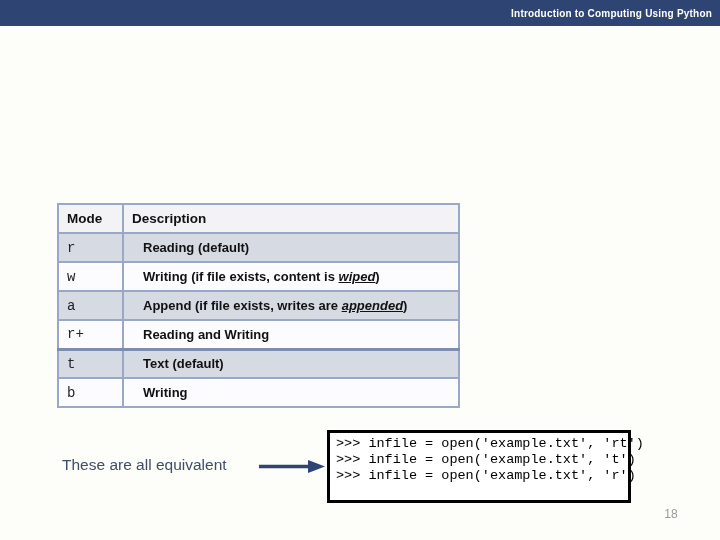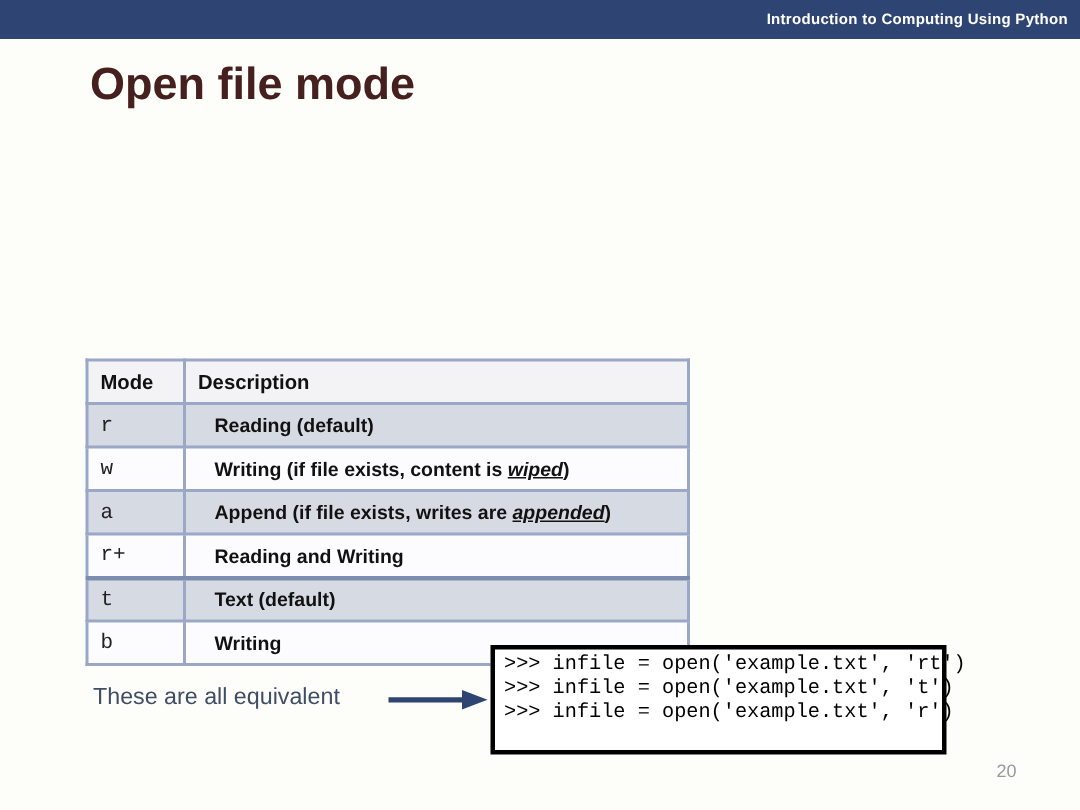--- a/index.html
+++ b/index.html
@@ -36,21 +36,20 @@
     position: absolute; left: 62px; top: 147px;
     font-size: 15.5px; color: #3f4d66;
   }
 
   table.mode-table {
     position: absolute; left: 57px; top: 203px;
     width: 401px;
     border-collapse: collapse;
     table-layout: fixed;
     background: #fcfcfe;
-    margin-top: 36px;
   }
   .mode-table col.c-mode { width: 65px; }
   .mode-table col.c-desc { width: 336px; }
   .mode-table th, .mode-table td {
     border: 2px solid #9aa7c7;
     height: 29px;
     vertical-align: middle;
     text-align: left;
   }
   .mode-table th {
@@ -101,21 +100,20 @@
 </style>
 </head>
 <body>
 
 <div class="slide">
 
   <div class="banner">
     <span class="banner-text">Introduction to Computing Using Python</span>
   </div>
 
-  <h1 class="slide-title">Open file mode</h1>
 
 
   <table class="mode-table">
     <colgroup>
         <col class="c-mode">
         <col class="c-desc">
       </colgroup>
     <thead>
       <tr>
         <th>Mode</th>
@@ -156,15 +154,15 @@
     <line x1="1" y1="7.5" x2="52" y2="7.5" stroke="#2e4472" stroke-width="3.5"></line>
     <polygon points="50,1 67,7.5 50,14" fill="#2e4472"></polygon>
   </svg>
 
   <div class="code-box">
     <div class="code-line">&gt;&gt;&gt; infile = open('example.txt', 'rt')</div>
     <div class="code-line">&gt;&gt;&gt; infile = open('example.txt', 't')</div>
     <div class="code-line">&gt;&gt;&gt; infile = open('example.txt', 'r')</div>
   </div>
 
-  <div class="page-number">20</div>
+  <div class="page-number">18</div>
 
 </div>
 
 </body></html>

